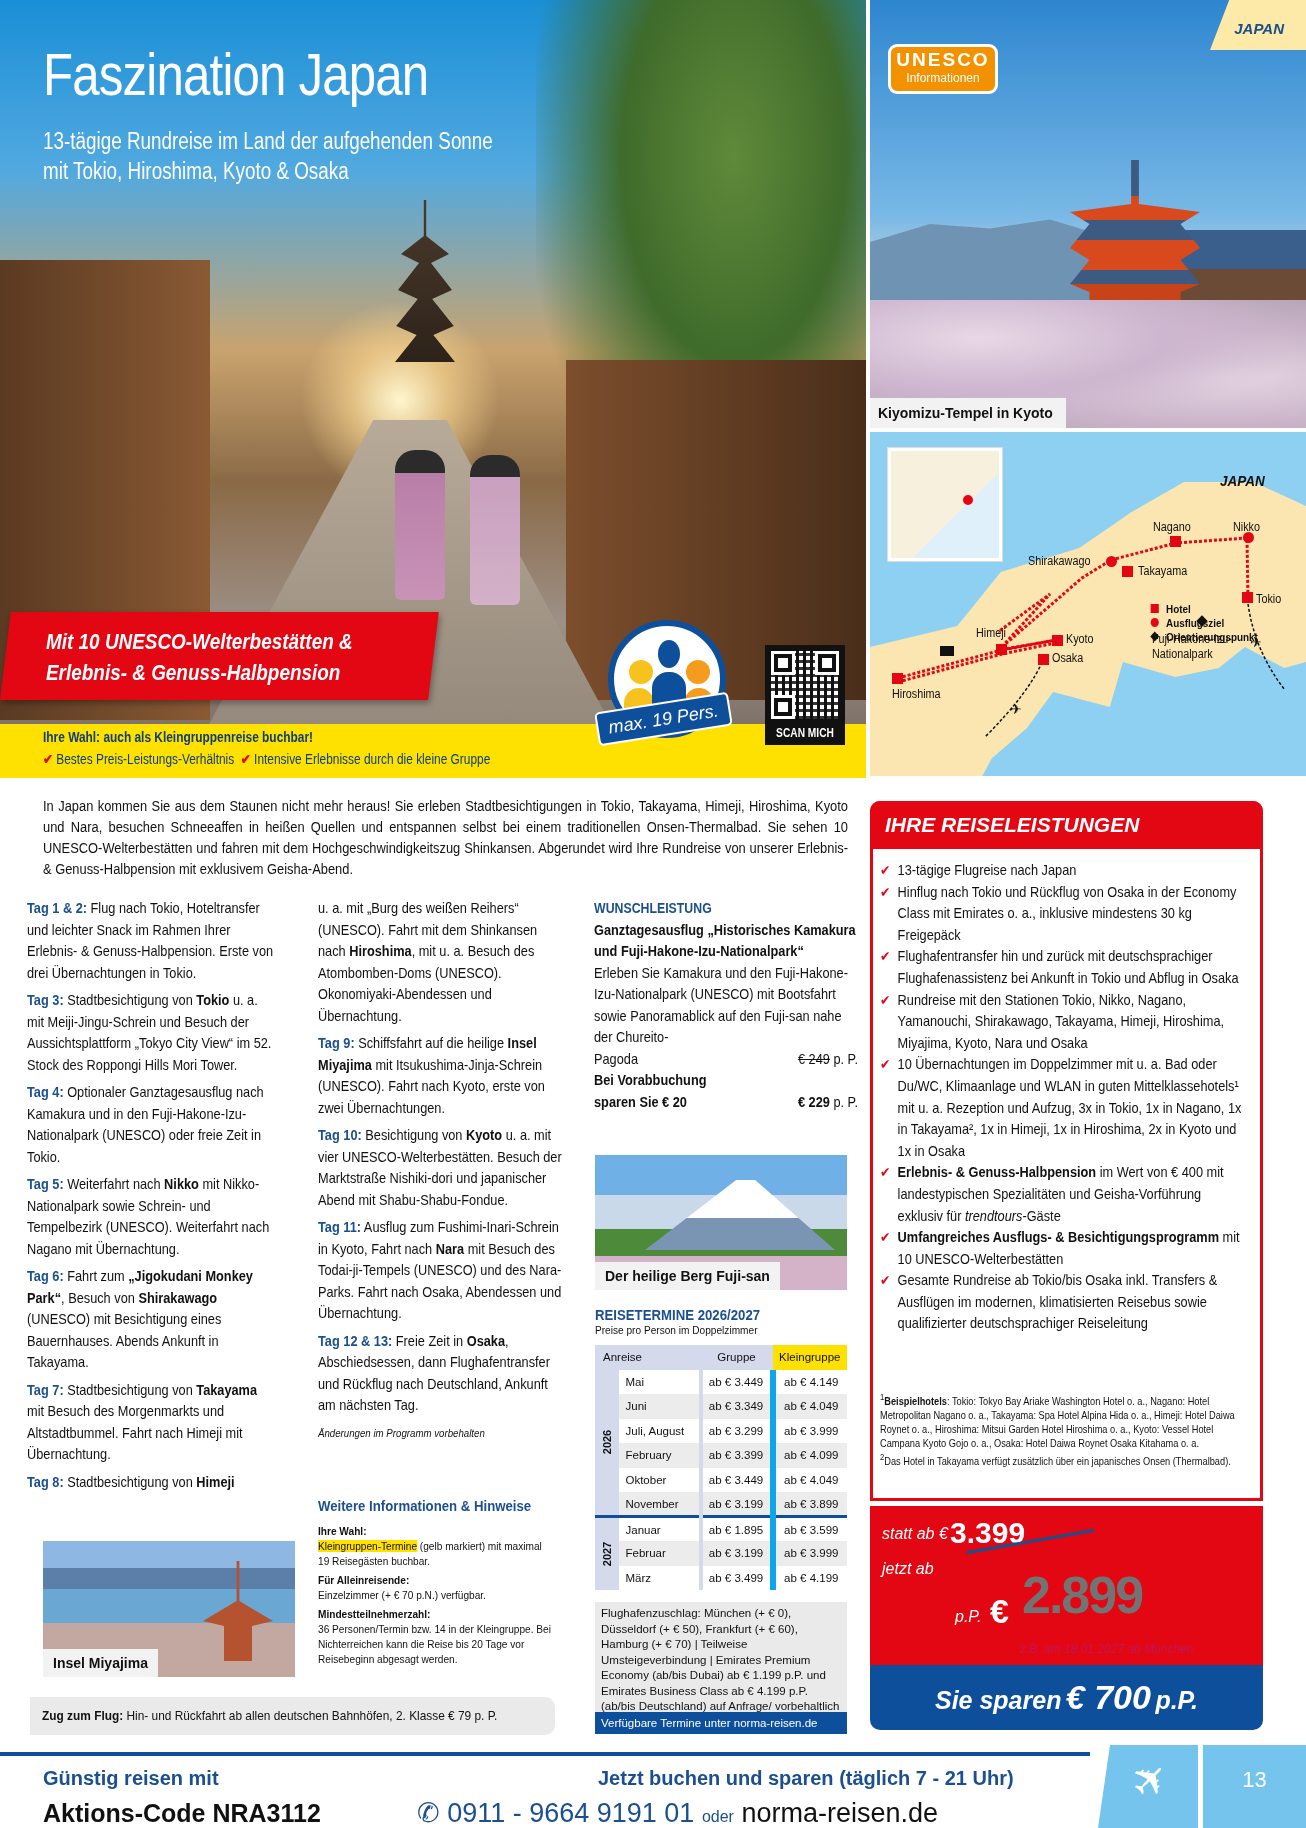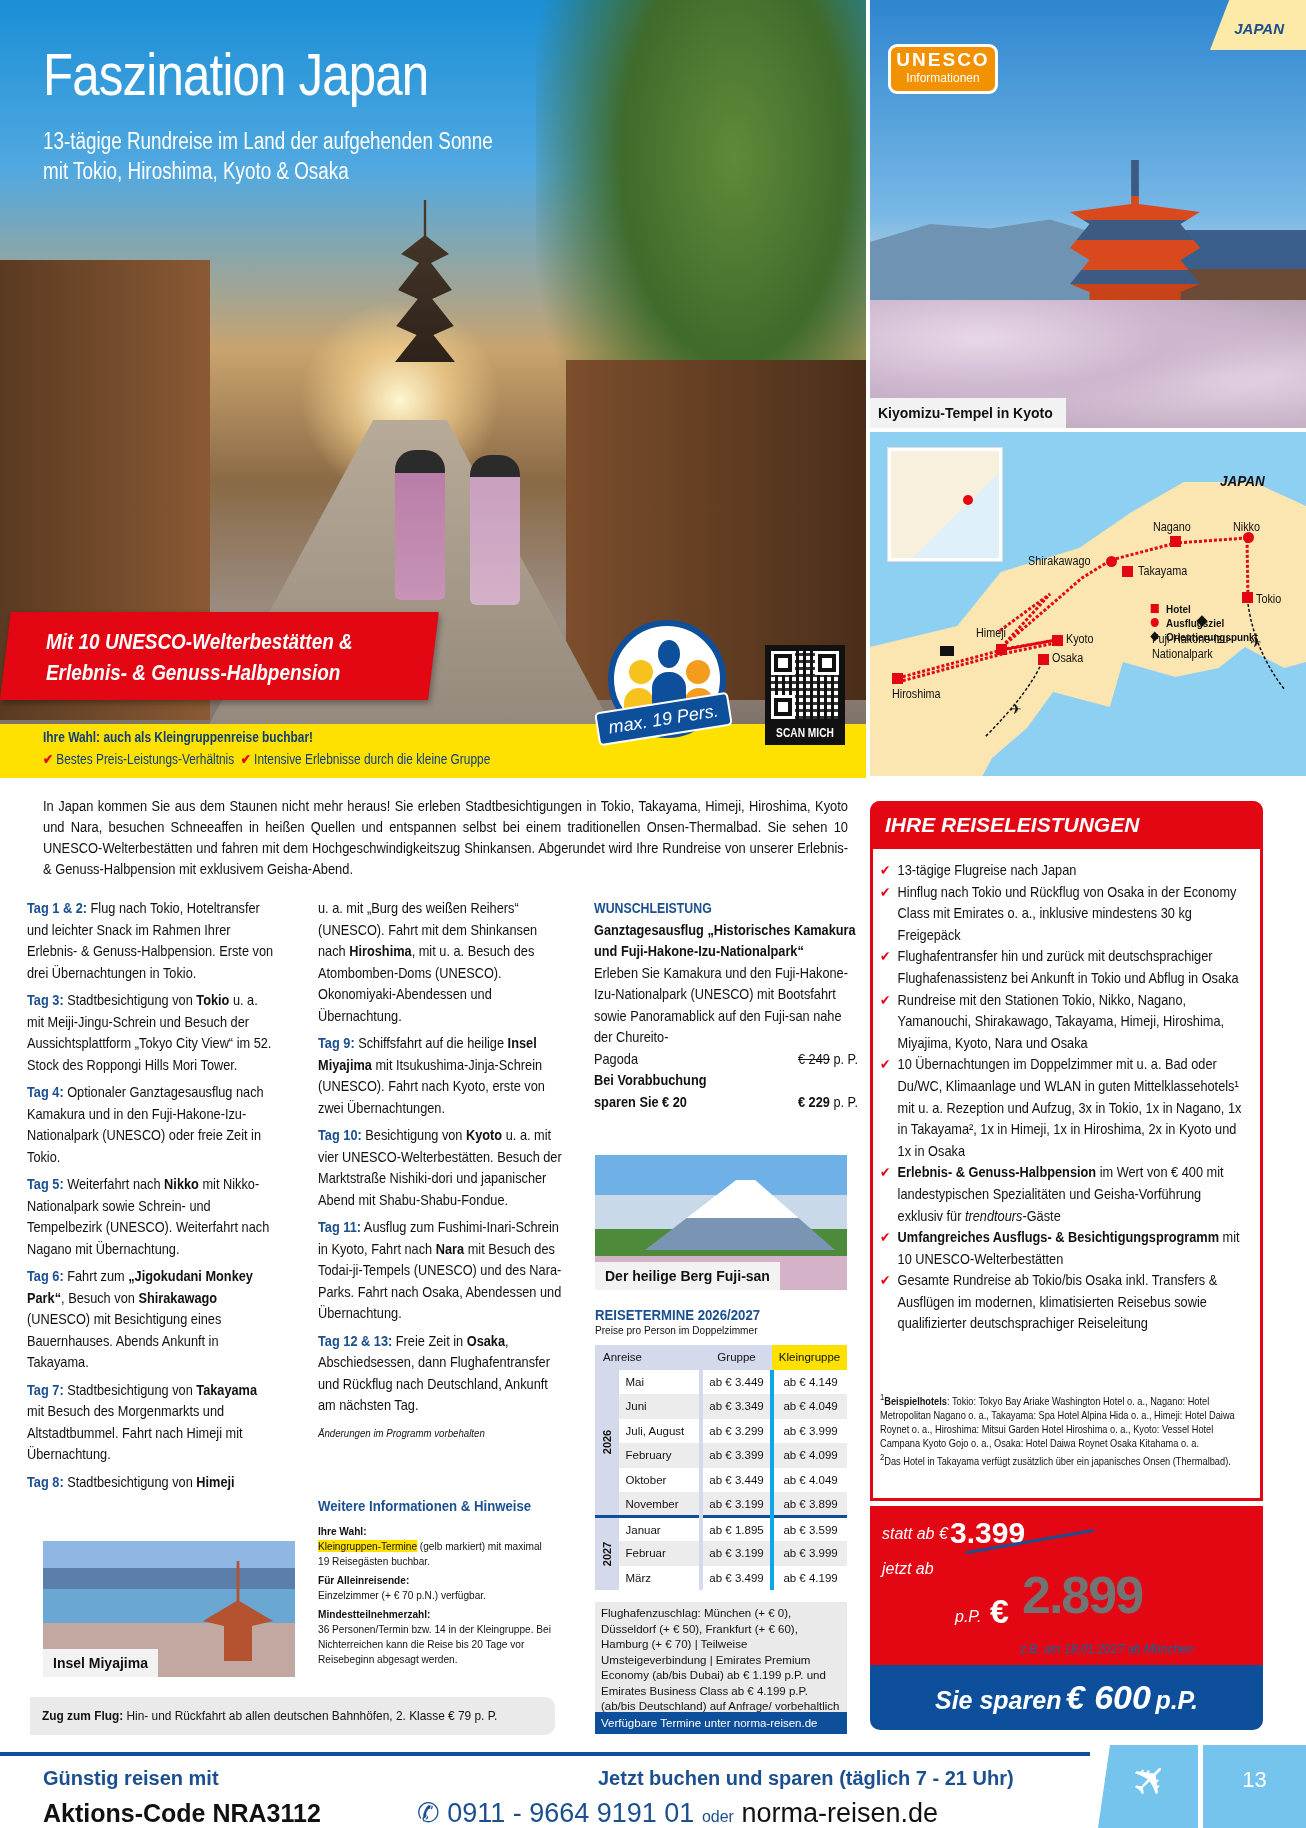--- a/index.html
+++ b/index.html
@@ -94,40 +94,40 @@
 #termine{left:595px;top:1345px;width:252px;font-size:11.5px;border-collapse:collapse}
 #termine td,#termine th{height:24.5px;font-weight:400;text-align:center}
 #termine th{background:#d4d9ec}
 #termine th.kg{background:#ffe100}
 #termine .yr{background:#d4d9ec;width:24px;position:relative}
 #termine .yr span{display:block;transform:rotate(-90deg);font-weight:700;font-size:11px}
 #termine td.m{text-align:left;padding-left:6px;background:inherit}
 #termine tr:nth-child(odd) td:not(.yr){background:#ececec}
 #termine tr:nth-child(even) td:not(.yr){background:#fff}
 #termine td.g{border-left:4px solid #d4d9ec}
-#termine td.k{border-left:4px solid #0ea5e9}
+#termine td.k{border-left:6px solid #0ea5e9}
 #termine tr.sep td{border-top:3px solid #0e4f9c}
 #zuschlag{left:595px;top:1602px;width:252px;background:#eaeaea;font-size:11.5px;line-height:15.5px;padding:4px 6px}
 #verf{left:595px;top:1712px;width:252px;height:22px;background:#0e4f9c;color:#fff;font-size:11.5px;line-height:22px;padding-left:6px}
 
 #leist{left:870px;top:801px;width:393px;height:700px;border:3px solid #e30613;border-radius:10px 10px 0 0;background:#fff}
 #leist-h{left:870px;top:801px;width:393px;height:48px;background:#e30613;border-radius:10px 10px 0 0;color:#fff;font-weight:700;font-style:italic;font-size:21px;padding:12px 15px}
 #leist-list{left:880px;top:860px;width:378px;font-size:14.5px;line-height:21.6px}
 #leist-list .li{position:relative;padding-left:20px}
 #leist-list .li:before{content:"\2714";color:#e30613;position:absolute;left:0;top:0;font-size:14px}
 #footnotes{left:880px;top:1390px;width:375px;font-size:10.5px;line-height:14.2px}
 #pricebox{left:870px;top:1506px;width:393px;height:159px;background:#e30613}
 #statt{left:882px;top:1525px;color:#fff;font-style:italic;font-size:16px}
 #statt-old{left:950px;top:1516px;color:#fff;font-weight:700;font-size:30px}
 #statt-line{left:965px;top:1540px;width:130px;height:3px;background:#1b4f8f;transform:rotate(-10deg)}
 #jetzt{left:882px;top:1560px;color:#fff;font-style:italic;font-size:16px}
 #pp{left:955px;top:1608px;color:#fff;font-style:italic;font-size:16px}
 #bigeur{left:990px;top:1592px;color:#fff;font-weight:700;font-size:34px}
 #bigprice{left:1022px;top:1565px;color:#737373;font-weight:700;font-size:52px;letter-spacing:-2px}
-#zb{left:1020px;top:1642px;color:#0369a1;font-style:italic;font-size:12px}
+#zb{left:1020px;top:1642px;color:#be185d;font-style:italic;font-size:12px}
 #sparen{left:870px;top:1665px;width:393px;height:65px;background:#0e4f9c;border-radius:0 0 10px 10px;color:#fff;font-weight:700;font-style:italic;text-align:center;line-height:65px}
 #sparen .s1{font-size:25px}
 #sparen .s2{font-size:34px}
 #zug{left:30px;top:1697px;width:525px;height:38px;background:#eaeaea;border-radius:0 10px 10px 0;font-size:13.5px;line-height:38px;padding-left:12px}
 
 #footline{left:0;top:1752px;width:1090px;height:4px;background:#0e4f9c}
 #f1{left:43px;top:1767px;color:#1b4f8f;font-weight:700;font-size:20px}
 #f2{left:43px;top:1799px;color:#111;font-weight:700;font-size:25px}
 #f3{left:598px;top:1767px;color:#1b4f8f;font-weight:700;font-size:20px}
 #f4{left:417px;top:1797px;font-weight:400;font-size:27px;color:#1b4f8f;white-space:nowrap}
@@ -395,21 +395,21 @@
 <div id="pricebox" class="abs"></div>
 <div id="statt" class="abs">statt ab €</div>
 <div id="statt-old" class="abs">3.399</div>
 <div id="statt-line" class="abs"></div>
 <div id="jetzt" class="abs">jetzt ab</div>
 <div id="pp" class="abs">p.P.</div>
 <div id="bigeur" class="abs">€</div>
 <div id="bigprice" class="abs">2.899</div>
 <div id="zb" class="abs">z.B. am 18.01.2027 ab München</div>
 <div id="sparen" class="abs">
-  <span class="s1">Sie sparen</span> <span class="s2">€ 600</span> <span class="s1">p.P.</span>
+  <span class="s1">Sie sparen</span> <span class="s2">€ 700</span> <span class="s1">p.P.</span>
 </div>
 
 <div id="zug" class="abs">
   <span class="sc" style="display:inline-block;white-space:nowrap"><b>Zug zum Flug:</b><span> Hin- und Rückfahrt ab allen deutschen Bahnhöfen, 2. Klasse € 79 p. P.</span></span>
 </div>
 
 <div id="footline" class="abs"></div>
 <div id="f1" class="abs">Günstig reisen mit</div>
 <div id="f2" class="abs">Aktions-Code NRA3112</div>
 <div id="f3" class="abs">Jetzt buchen und sparen (täglich 7 - 21 Uhr)</div>

